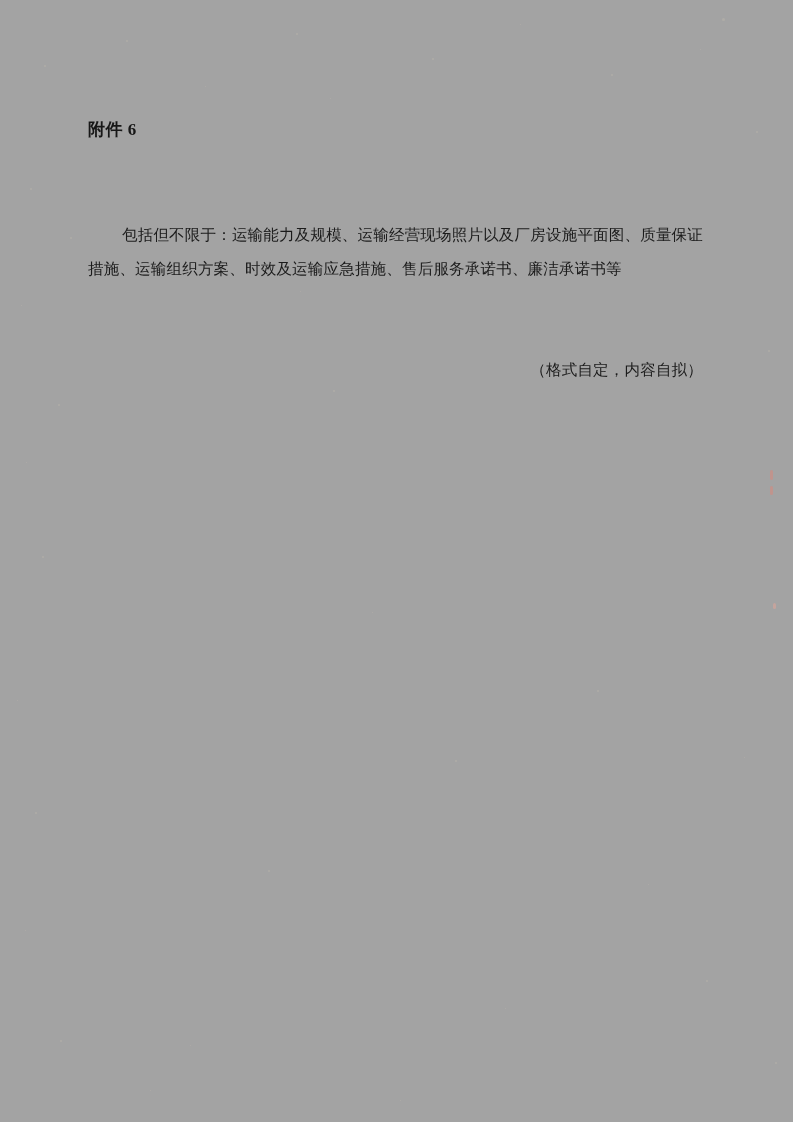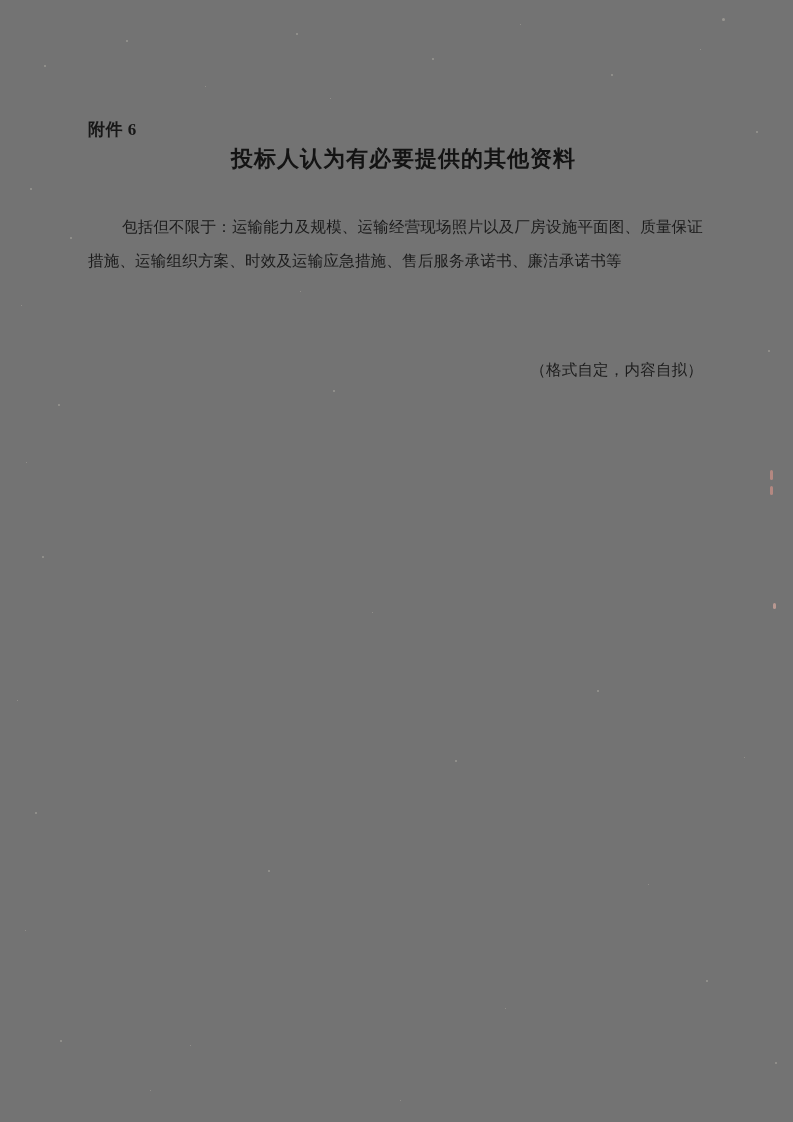--- a/index.html
+++ b/index.html
@@ -13,21 +13,21 @@
     font-family: "Liberation Serif", "DejaVu Serif", serif;
     color: #1a1a1a;
     overflow: hidden;
     position: relative;
   }
 
   
   .page {
     position: absolute;
     inset: 0;
-    background: #737373;
+    background: #a3a3a3;
   }
 
   .noise {
     position: absolute;
     inset: 0;
     pointer-events: none;
     opacity: 0.55;
   }
   .speck {
     position: absolute;
@@ -63,21 +63,21 @@
     font-size: 22px;
     font-weight: bold;
     letter-spacing: 1px;
     color: #131313;
     text-indent: 14px;
   }
 
   .body-block {
     position: absolute;
     left: 88px;
-    top: 210px;
+    top: 218px;
     width: 615px;
     font-size: 15.5px;
     line-height: 34px;
     color: #1b1b1b;
     text-align: justify;
     text-justify: inter-ideograph;
     letter-spacing: 0.2px;
   }
   .body-block .para {
     text-indent: 34px;
@@ -147,21 +147,20 @@
     <span class="speck" style="left:768px; top:350px; width:2px; height:2px;"></span>
     <span class="speck" style="left:775px; top:1062px;width:2px; height:2px;"></span>
     <span class="speck" style="left:400px; top:1100px;width:1px; height:1px;"></span>
     <span class="speck" style="left:190px; top:1045px;width:1px; height:1px;"></span>
   </div>
 
   <div class="content">
 
     <div class="attachment-label">附件 6</div>
 
-    <div class="doc-title">投标人认为有必要提供的其他资料</div>
 
     <div class="body-block">
       <div class="para">包括但不限于：运输能力及规模、运输经营现场照片以及厂房设施平面图、质量保证措施、运输组织方案、时效及运输应急措施、售后服务承诺书、廉洁承诺书等</div>
     </div>
 
     <div class="note-block">
       <div>（格式自定，内容自拟）</div>
     </div>
 
     <span class="edge-mark m1"></span>

